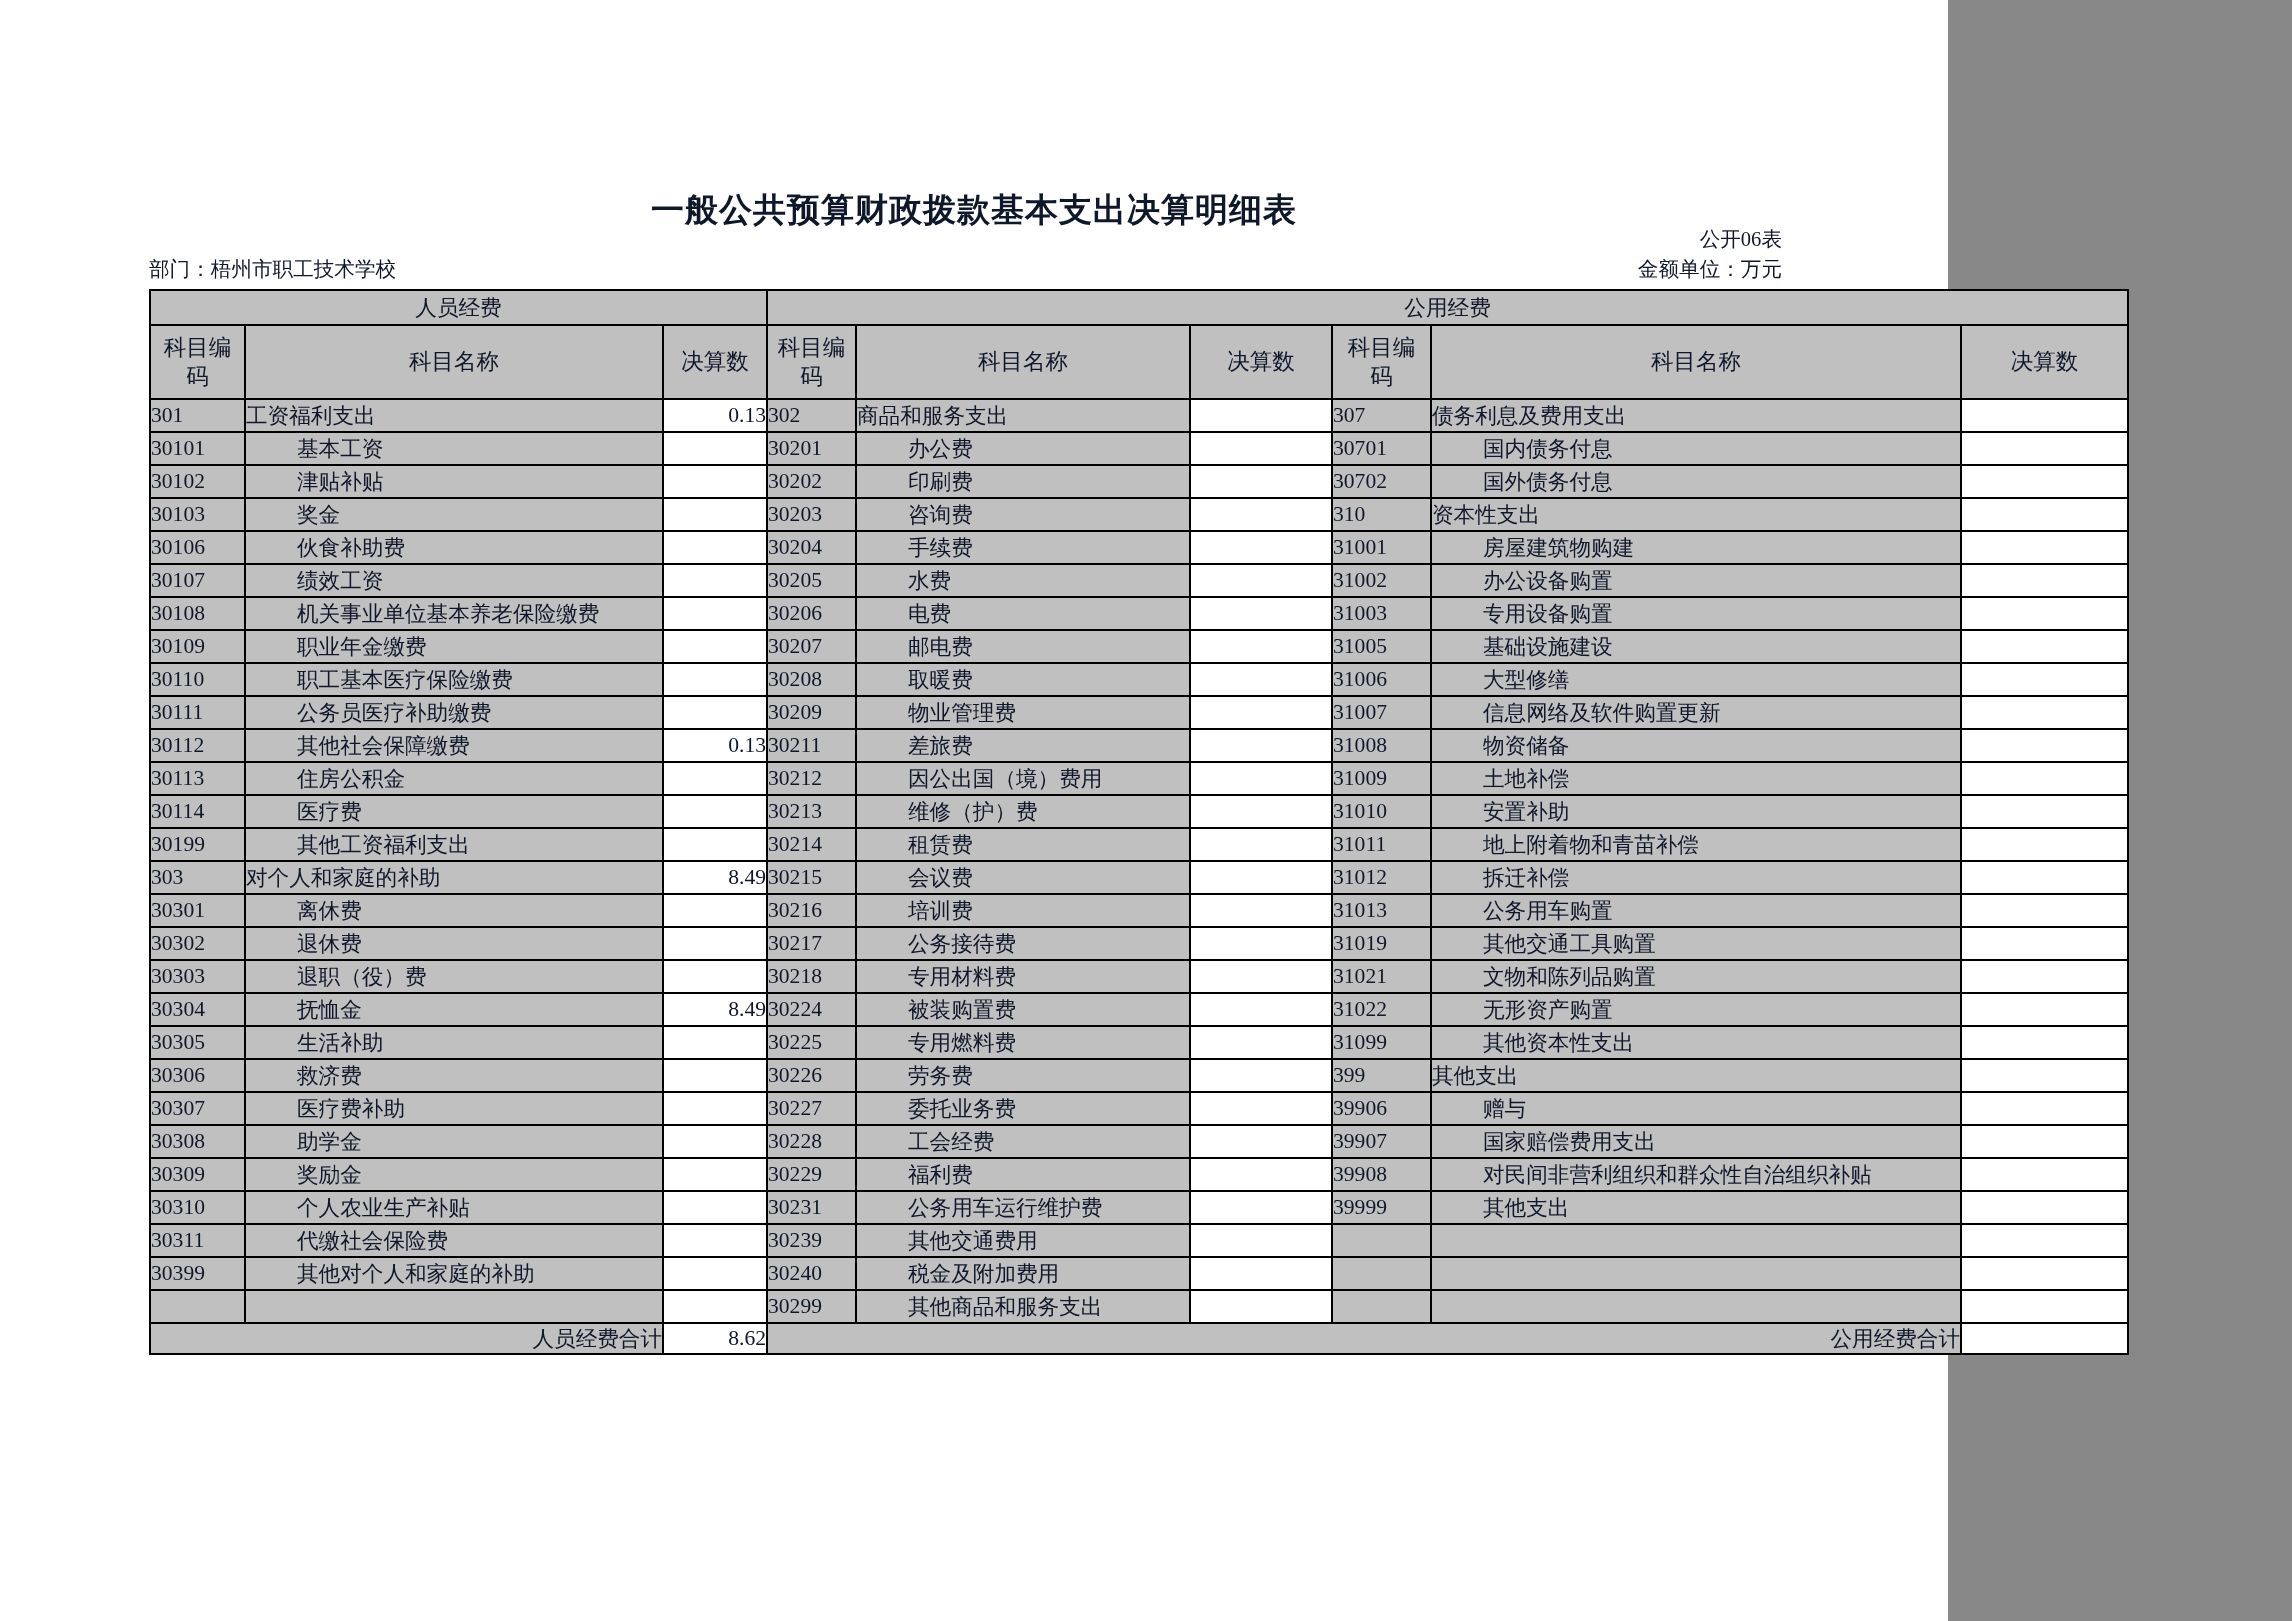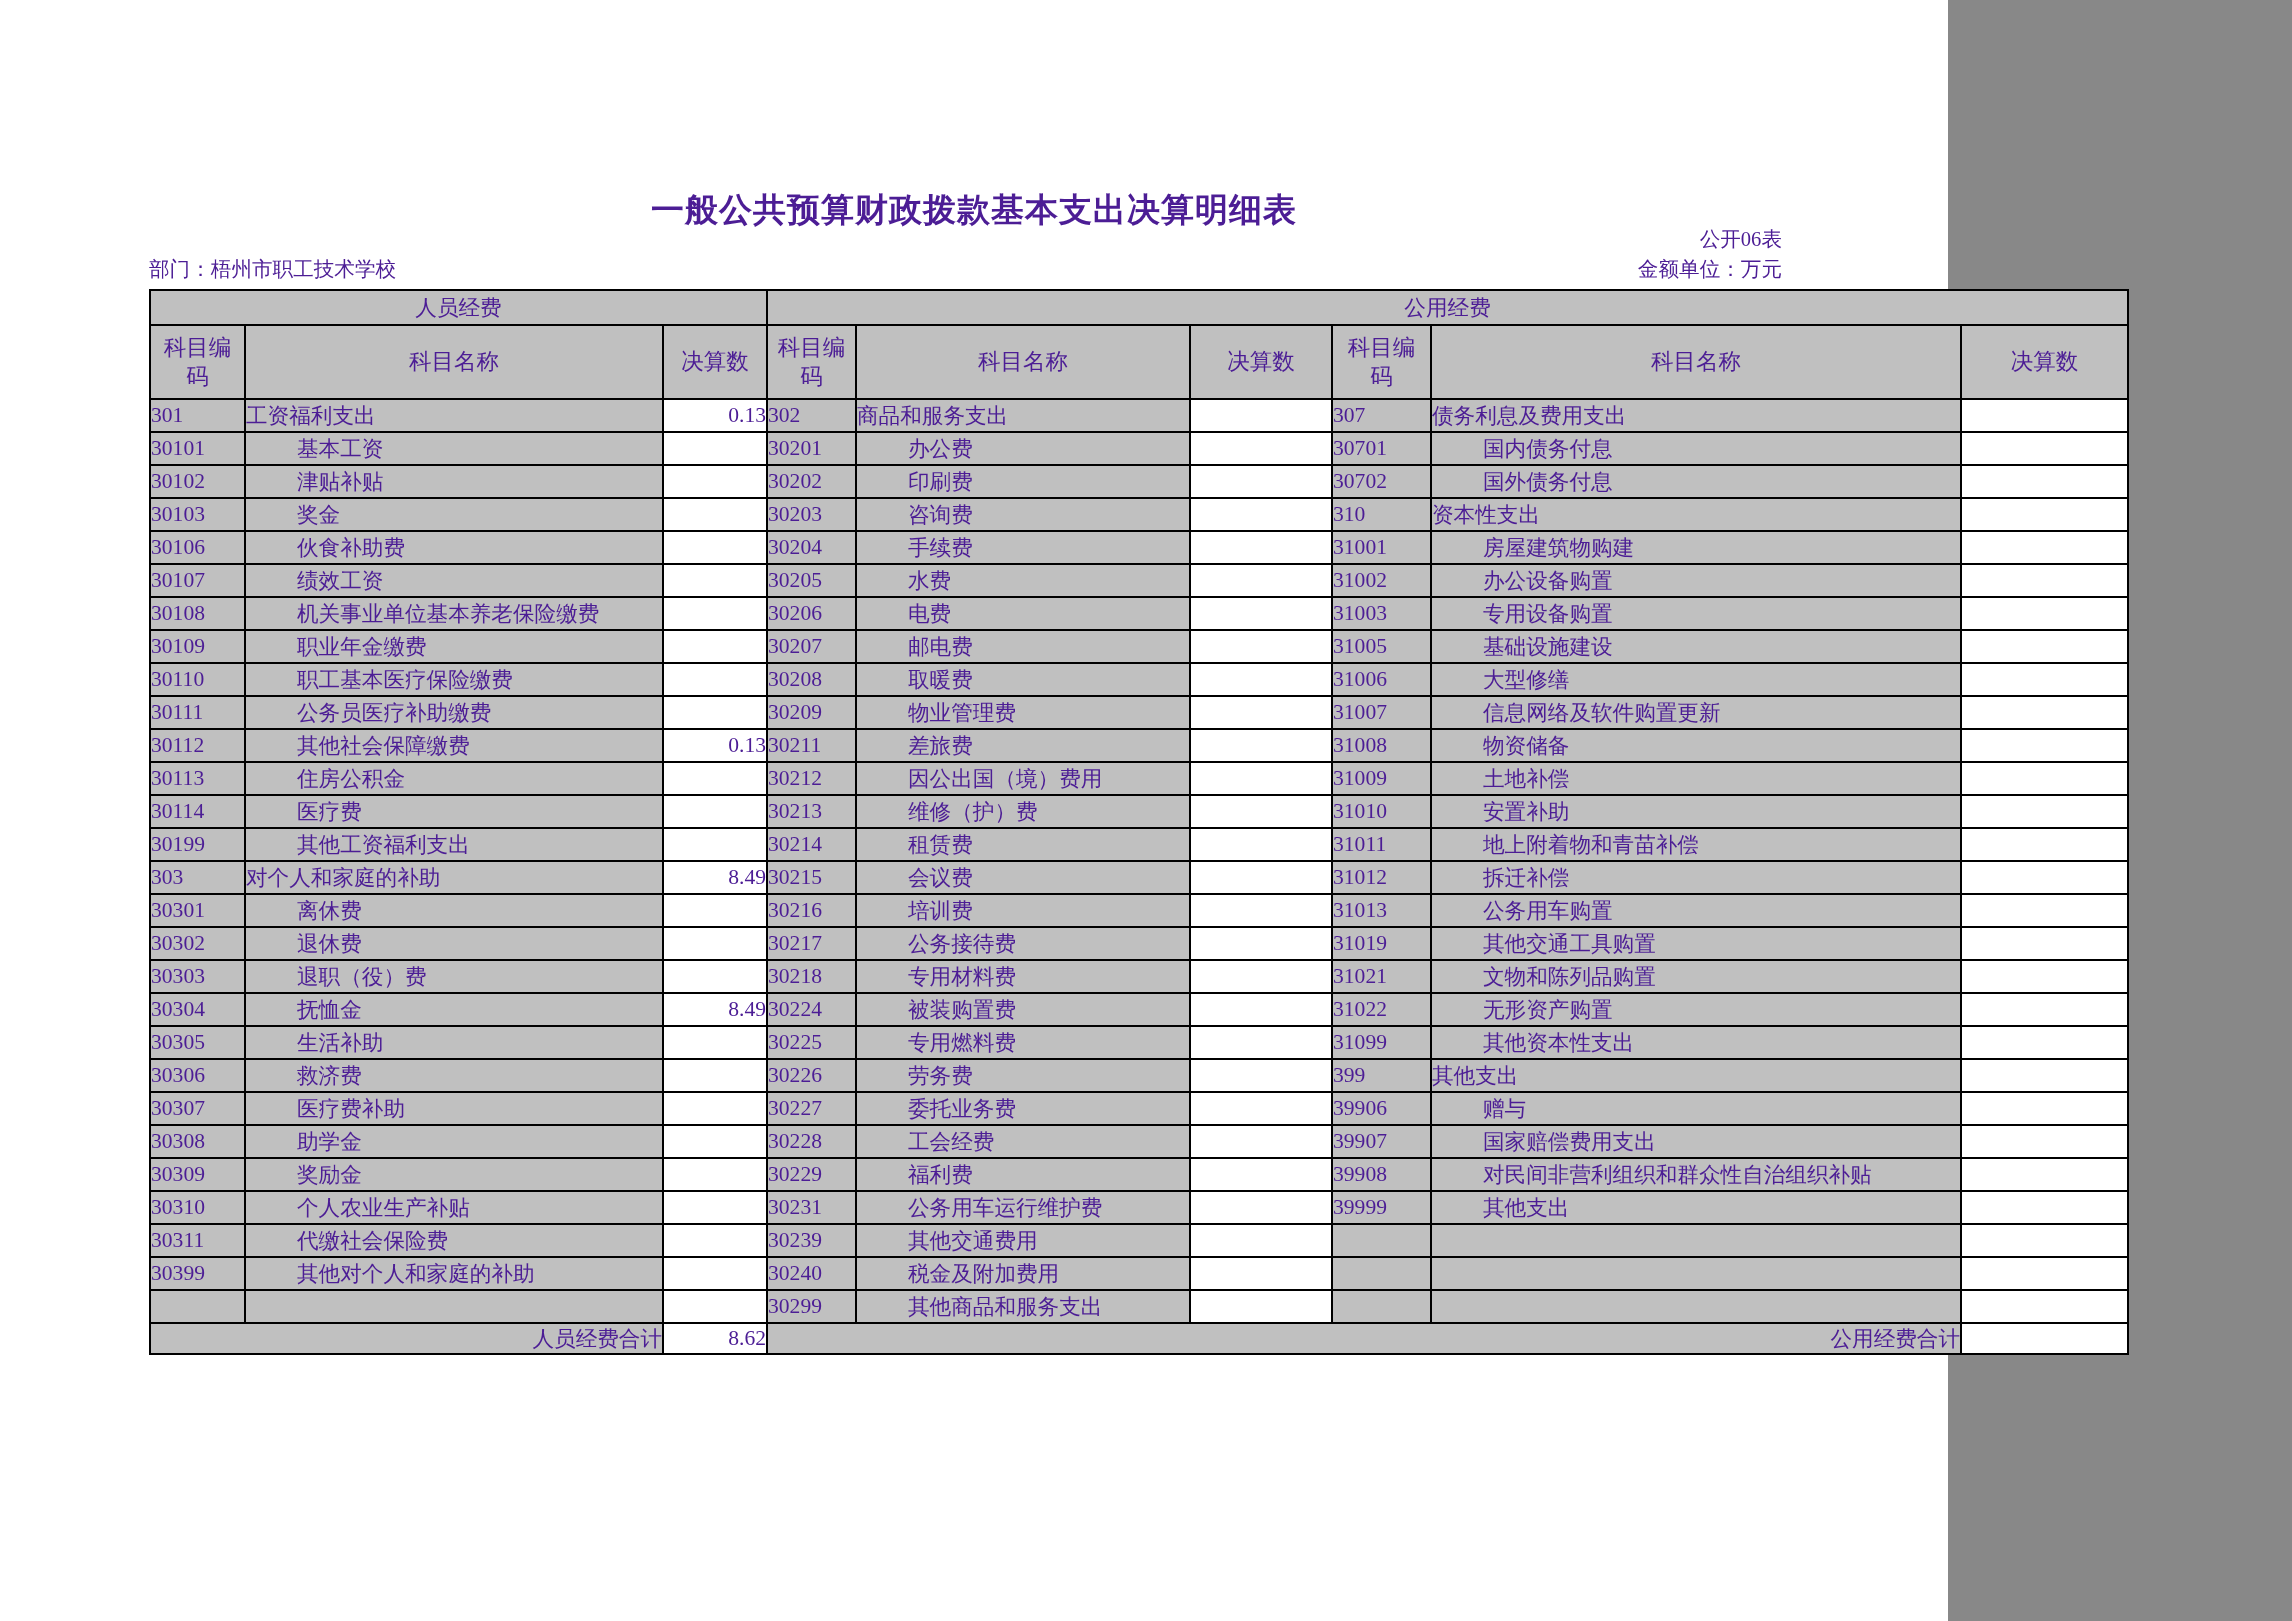--- a/index.html
+++ b/index.html
@@ -1,17 +1,17 @@
 <!DOCTYPE html>
 <html><head>
 <meta charset="utf-8">
 <style>
   html,body{margin:0;padding:0;background:#888;}
   .page{position:relative;width:1948px;height:1621px;background:#ffffff;
-        font-family:"Liberation Serif","DejaVu Serif",serif;color:#4c1d95;}
+        font-family:"Liberation Serif","DejaVu Serif",serif;color:#0f172a;}
   .title{position:absolute;left:0;right:0;top:188px;text-align:center;
          font-size:33px;font-weight:bold;letter-spacing:1px;}
   .meta-code{position:absolute;right:166px;top:225px;font-size:20.6px;}
   .meta-line{position:absolute;left:149px;right:166px;top:255px;font-size:20.6px;
              display:flex;justify-content:space-between;align-items:center;}
   table.sheet{position:absolute;left:149px;top:289px;width:1978px;
               border-collapse:collapse;table-layout:fixed;
               font-size:21.6px;}
   table.sheet td,table.sheet th{border:2px solid #000;overflow:hidden;
               white-space:nowrap;font-weight:normal;padding:0;}

